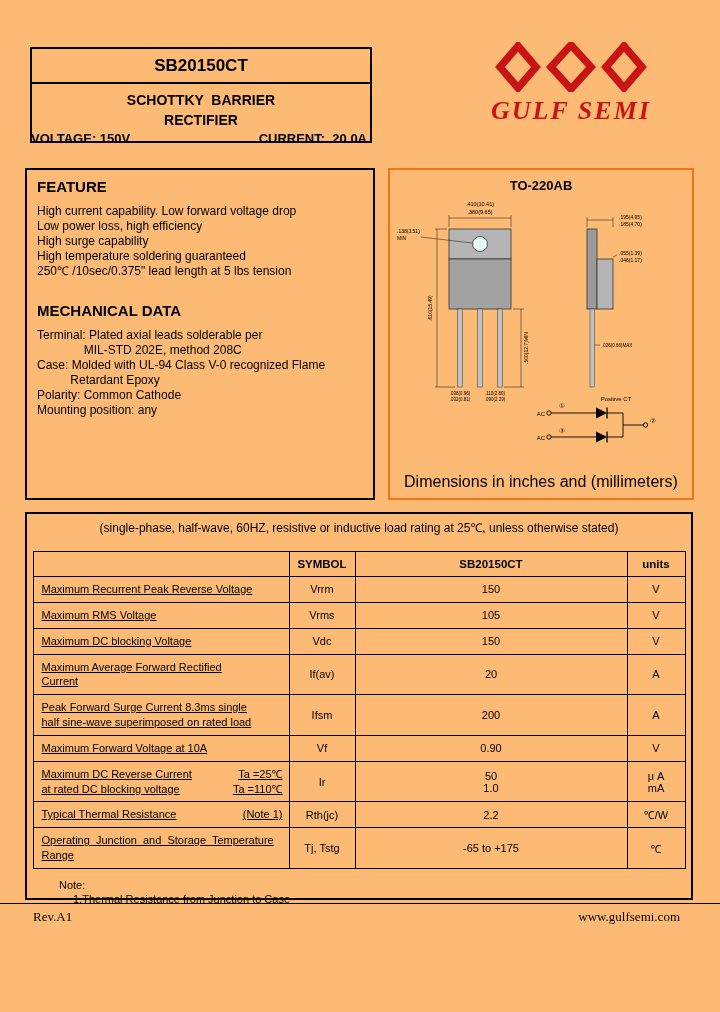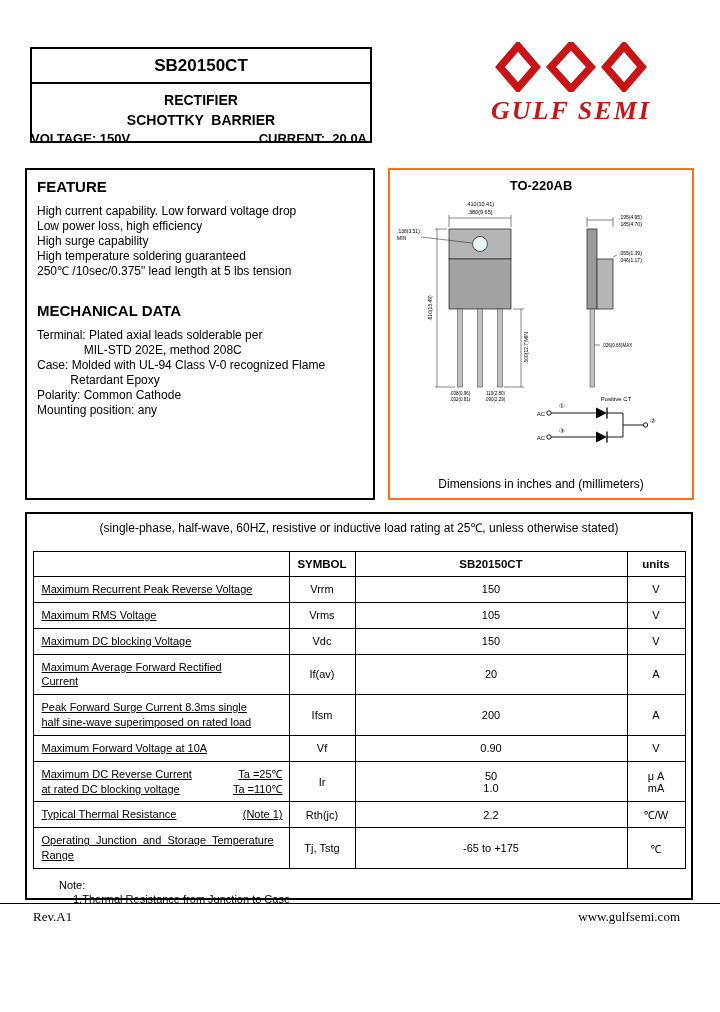--- a/index.html
+++ b/index.html
@@ -1,18 +1,18 @@
 <!DOCTYPE html>
 <html><head>
 <meta charset="utf-8">
 <style>
   html,body { margin:0; padding:0; background:#cfd8d8; }
   .page {
     position:relative; width:720px; height:1012px; margin:0 auto;
-    background:#ffffff; color:#000;
+    background:#fdba74; color:#000;
     font-family:"Liberation Sans", sans-serif;
     overflow:hidden;
   }
   .keepsp { white-space:pre; }
 
   
   .title-box { position:absolute; left:30px; top:47px; width:338px; border:2px solid #000; background:transparent; }
   .part-number { font-size:17px; font-weight:bold; text-align:center; padding:7px 0 6px; border-bottom:2px solid #000; }
   .type-block { font-size:14px; font-weight:bold; text-align:center; padding:6px 0 10px; line-height:1.45; }
   .vc-row { position:absolute; left:31px; top:131px; width:336px; display:flex; justify-content:space-between; font-size:13px; font-weight:bold; }
@@ -27,21 +27,21 @@
     border:2px solid #000; box-sizing:border-box; padding:8px 10px; }
   .h1 { font-size:15px; font-weight:bold; margin-bottom:9px; }
   .h1.mech { margin-top:22px; }
   .list { font-size:12px; line-height:1.26; white-space:pre; }
 
   
   .package-box { position:absolute; left:388px; top:168px; width:306px; height:332px;
     border:2px solid #f97316; box-sizing:border-box; }
   .pkg-name { text-align:center; font-weight:bold; font-size:13px; margin-top:8px; }
   .pkg-svg { display:block; margin:2px auto 0; }
-  .pkg-caption { position:absolute; bottom:7px; width:100%; text-align:center; font-size:12px; }
+  .pkg-caption { position:absolute; bottom:7px; width:100%; text-align:center; font-size:16px; }
   .pkg-svg text { font-family:"Liberation Sans", sans-serif; fill:#000; }
 
   
   .ratings-box { position:absolute; left:25px; top:512px; width:668px; height:388px;
     border:2px solid #000; box-sizing:border-box; }
   .ratings-title { text-align:center; font-size:15px; font-weight:bold; margin-top:14px; white-space:pre; }
   .ratings-subtitle { text-align:center; font-size:12px; margin-top:5px; }
   .ratings-table { border-collapse:collapse; table-layout:fixed; margin:15px auto 0; width:652px; font-size:11px; }
   .ratings-table th, .ratings-table td { border:1px solid #000; padding:4px 4px; }
   .ratings-table thead th { text-align:center; font-weight:bold; padding:6px 2px; font-size:11.5px; }
@@ -58,22 +58,22 @@
   .footer-site { position:absolute; right:40px; top:909px; font-family:"Liberation Serif", serif; font-size:13px; }
 </style>
 </head>
 <body>
 
 <div class="page" data-name="datasheet-page">
 
   <div class="title-box" data-name="title-box">
     <div class="part-number" data-name="part-number">SB20150CT</div>
     <div class="type-block" data-name="device-type">
+      <div class="keepsp" data-name="type-line1">SCHOTTKY  BARRIER</div>
       <div class="keepsp" data-name="type-line2">RECTIFIER</div>
-      <div class="keepsp" data-name="type-line1">SCHOTTKY  BARRIER</div>
     </div>
   </div>
   <div class="vc-row" data-name="ratings-summary">
     <span data-name="voltage-rating">VOLTAGE: 150V</span>
     <span class="keepsp" data-name="current-rating">CURRENT:  20.0A</span>
   </div>
 
   <div class="logo" data-name="brand-logo" style="color: rgb(200, 20, 20); margin-left: 36px;">
     <svg data-name="logo-diamonds-icon" viewBox="0 0 160 50" aria-hidden="true">
       <g fill="none" stroke="currentColor" stroke-width="7.5">

